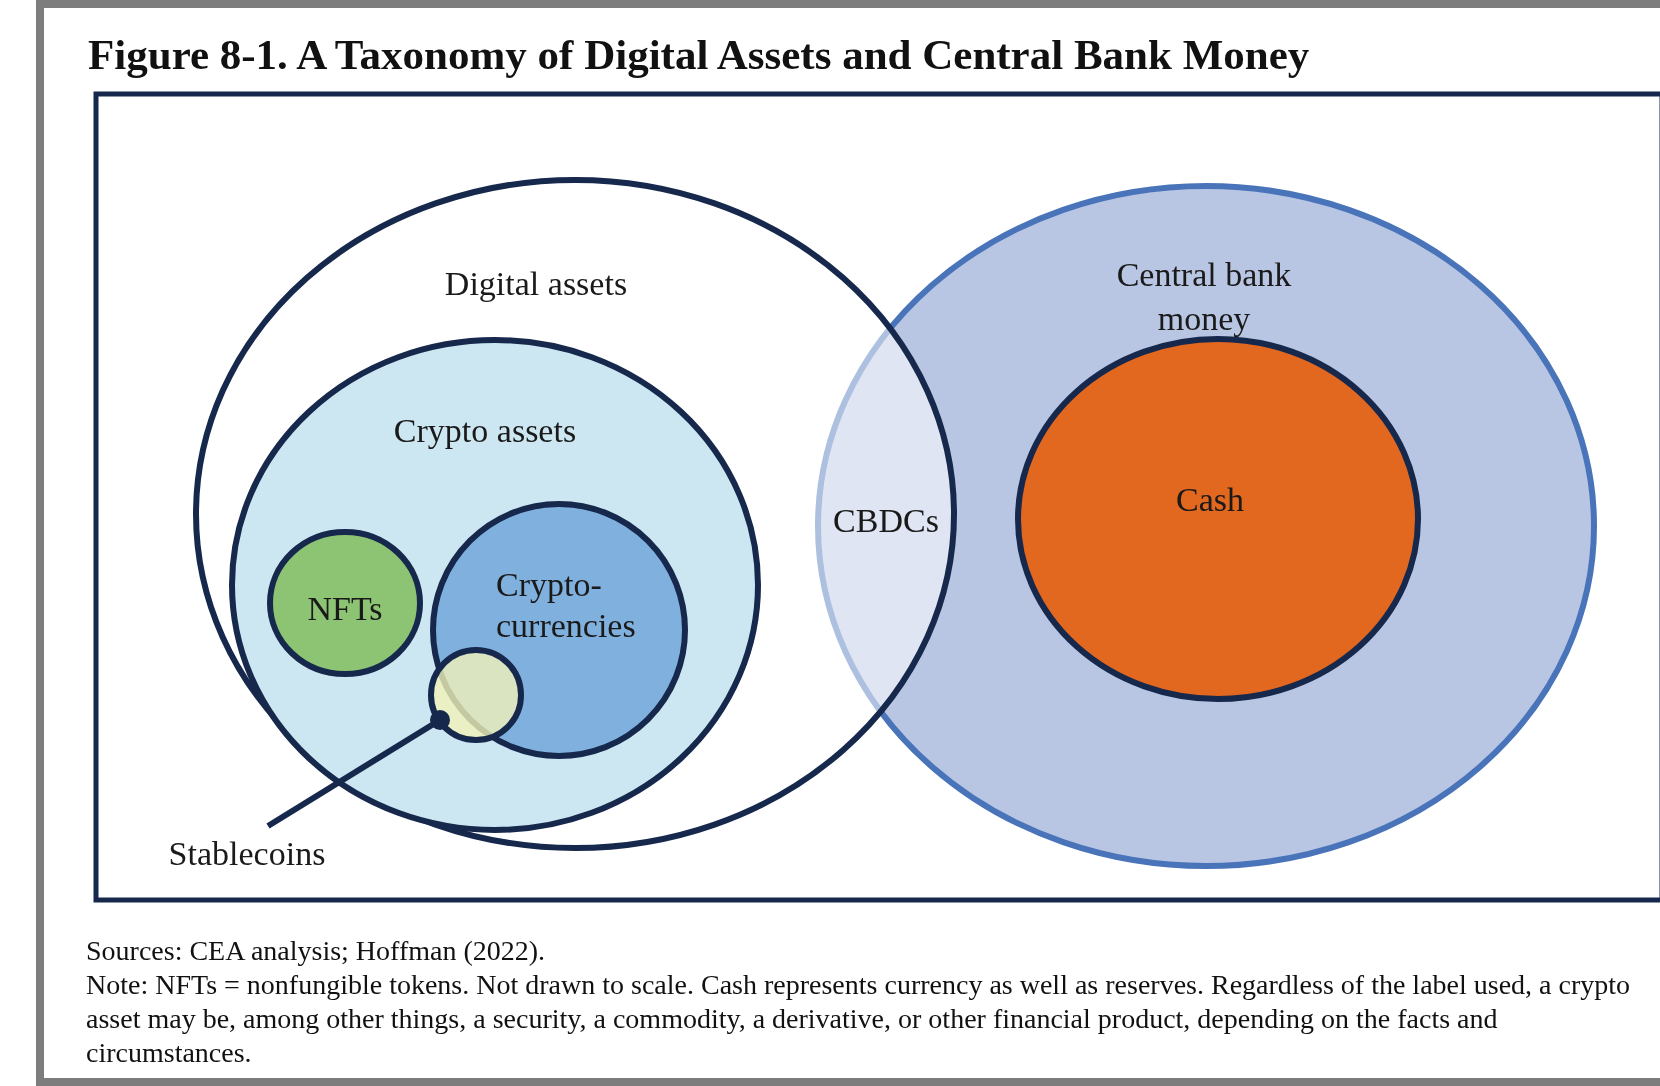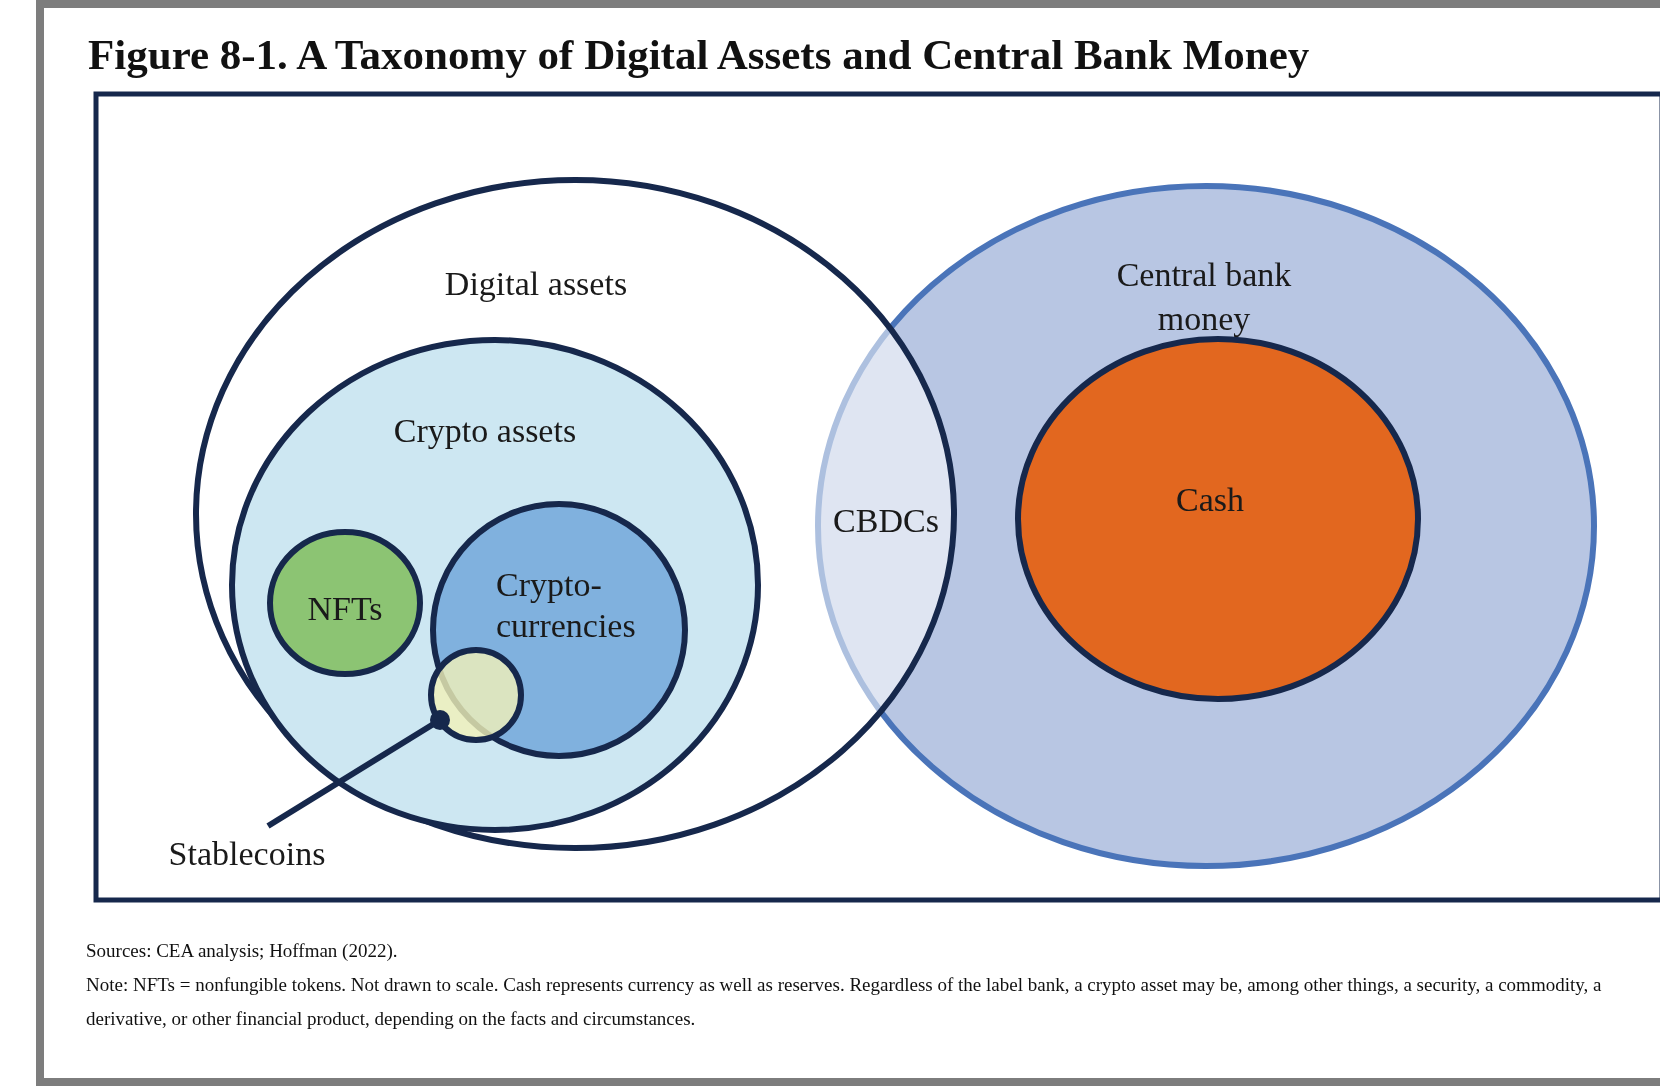--- a/index.html
+++ b/index.html
@@ -39,21 +39,21 @@
   .svg-label {
     font-family: "Liberation Serif", serif;
     font-size: 34px;
     fill: #1a1a1a;
   }
   .footer {
     position: absolute;
     left: 42px;
     top: 926px;
     width: 1545px;
-    font-size: 19px;
+    font-size: 28px;
     line-height: 34px;
     color: #111111;
     font-family: "Liberation Serif", serif;
   }
   .footer p { margin: 0; }
 </style>
 </head>
 <body>
 
 <div class="page">
@@ -95,16 +95,16 @@
     <text class="svg-label" x="1160" y="278" text-anchor="middle">Central bank</text>
     <text class="svg-label" x="1160" y="322" text-anchor="middle">money</text>
 
     <text class="svg-label" x="1166" y="503" text-anchor="middle">Cash</text>
 
     <text class="svg-label" x="203" y="857" text-anchor="middle">Stablecoins</text>
   </svg>
 
   <div class="footer">
     <p>Sources: CEA analysis; Hoffman (2022).</p>
-    <p>Note: NFTs = nonfungible tokens. Not drawn to scale. Cash represents currency as well as reserves. Regardless of the label bank, a crypto asset may be, among other things, a security, a commodity, a derivative, or other financial product, depending on the facts and circumstances.</p>
+    <p>Note: NFTs = nonfungible tokens. Not drawn to scale. Cash represents currency as well as reserves. Regardless of the label used, a crypto asset may be, among other things, a security, a commodity, a derivative, or other financial product, depending on the facts and circumstances.</p>
   </div>
 
 </div>
 
 </body></html>

